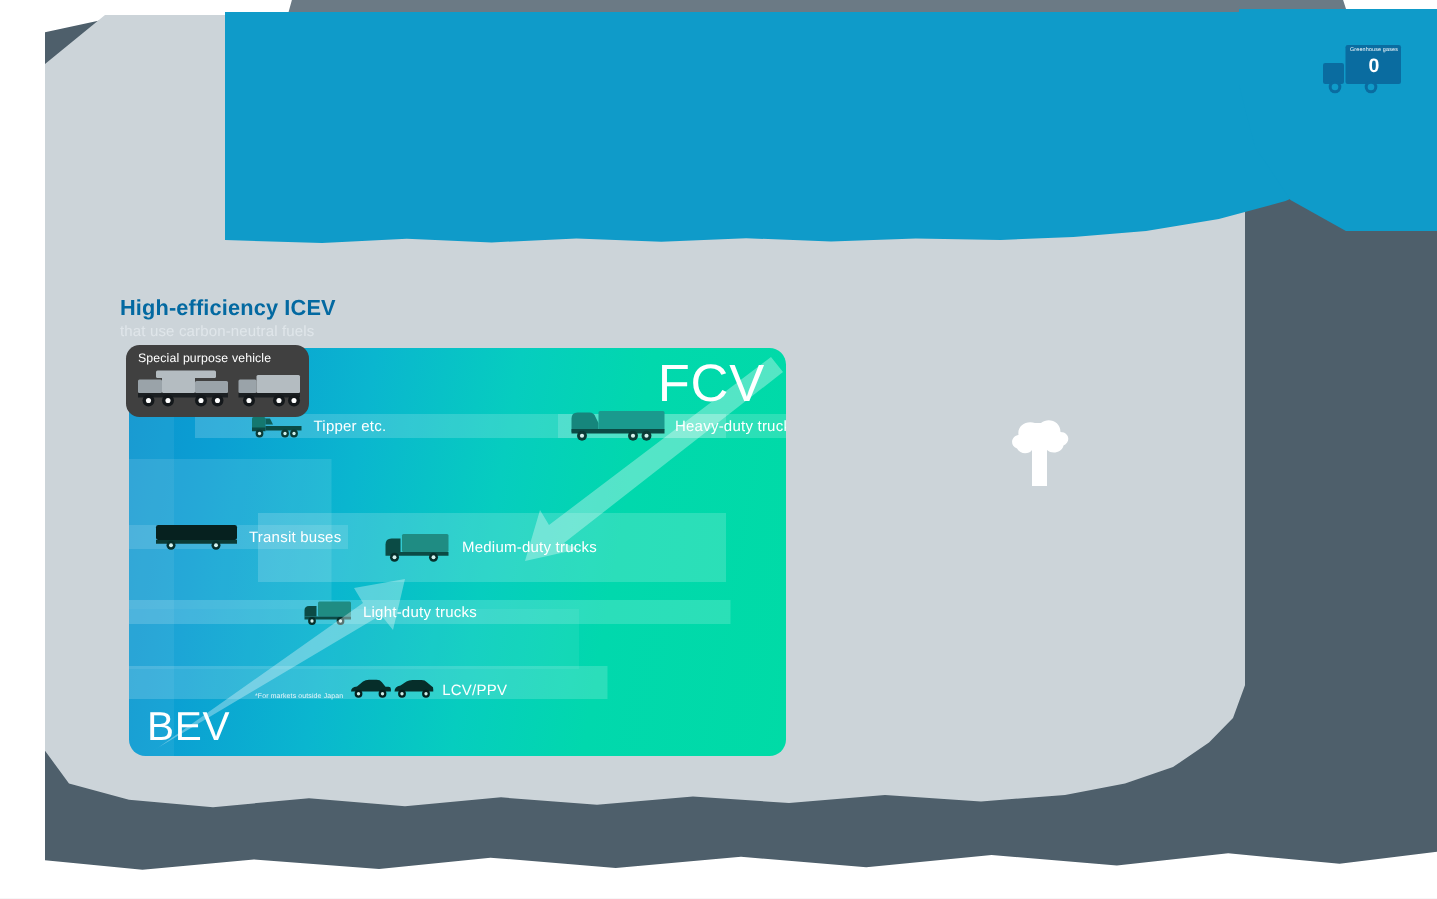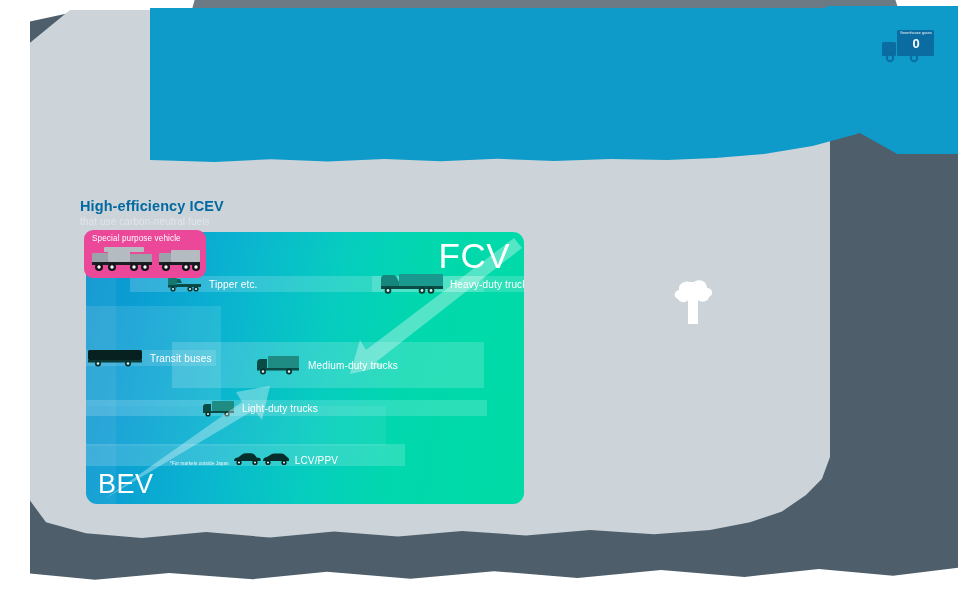--- a/index.html
+++ b/index.html
@@ -74,21 +74,21 @@
     white-space:nowrap;}
 
   
   #fcv{position:absolute;right:14px;top:6px;font-size:35px;color:#ffffff;
     letter-spacing:.5px;line-height:1;}
   #bev{position:absolute;left:12px;bottom:6px;font-size:27px;color:#ffffff;
     letter-spacing:.5px;line-height:1;}
 
   
   #spv{position:absolute;left:84px;top:230px;width:122px;height:48px;
-    background:#ec4899;border-radius:9px;}
+    background:#404040;border-radius:9px;}
   #spv .t{position:absolute;left:8px;top:4px;font-size:8.2px;color:#ffffff;
     letter-spacing:.1px;}
   #spv .icons{position:absolute;left:6px;top:15px;display:flex;align-items:flex-end;gap:4px;}
 
   
   .arrow{position:absolute;pointer-events:none;}
 </style>
 </head>
 <body>
 
@@ -162,21 +162,21 @@
           <circle cx="42" cy="17.5" r="3.3" fill="#0b3b36"></circle>
             <circle cx="42" cy="17.5" r="1.4" fill="#d6f2ee"></circle>
           <circle cx="51" cy="17.5" r="3.3" fill="#0b3b36"></circle>
             <circle cx="51" cy="17.5" r="1.4" fill="#d6f2ee"></circle>
         </svg>
       </span>
       <span class="lbl">Heavy-duty trucks</span>
     </div>
 
 
-    <div class="band" style="left:0px;top:118px;width:130px;padding-left:0;background:rgba(255,255,255,.13);">
+    <div class="band" style="left:0px;top:118px;width:130px;padding-left:16px;background:rgba(255,255,255,.13);">
       <span class="veh" style="margin-right:6px;">
         <svg width="58" height="20" viewBox="0 0 58 20">
           <rect x="2" y="2" width="54" height="10" rx="1.5" fill="#06211f"></rect>
           <rect x="2" y="12" width="54" height="2.5" fill="#0b3b36"></rect>
           <circle cx="12" cy="15.5" r="3" fill="#07302c"></circle>
             <circle cx="12" cy="15.5" r="1.3" fill="#d6f2ee"></circle>
           <circle cx="42" cy="15.5" r="3" fill="#07302c"></circle>
             <circle cx="42" cy="15.5" r="1.3" fill="#d6f2ee"></circle>
         </svg>
       </span>

